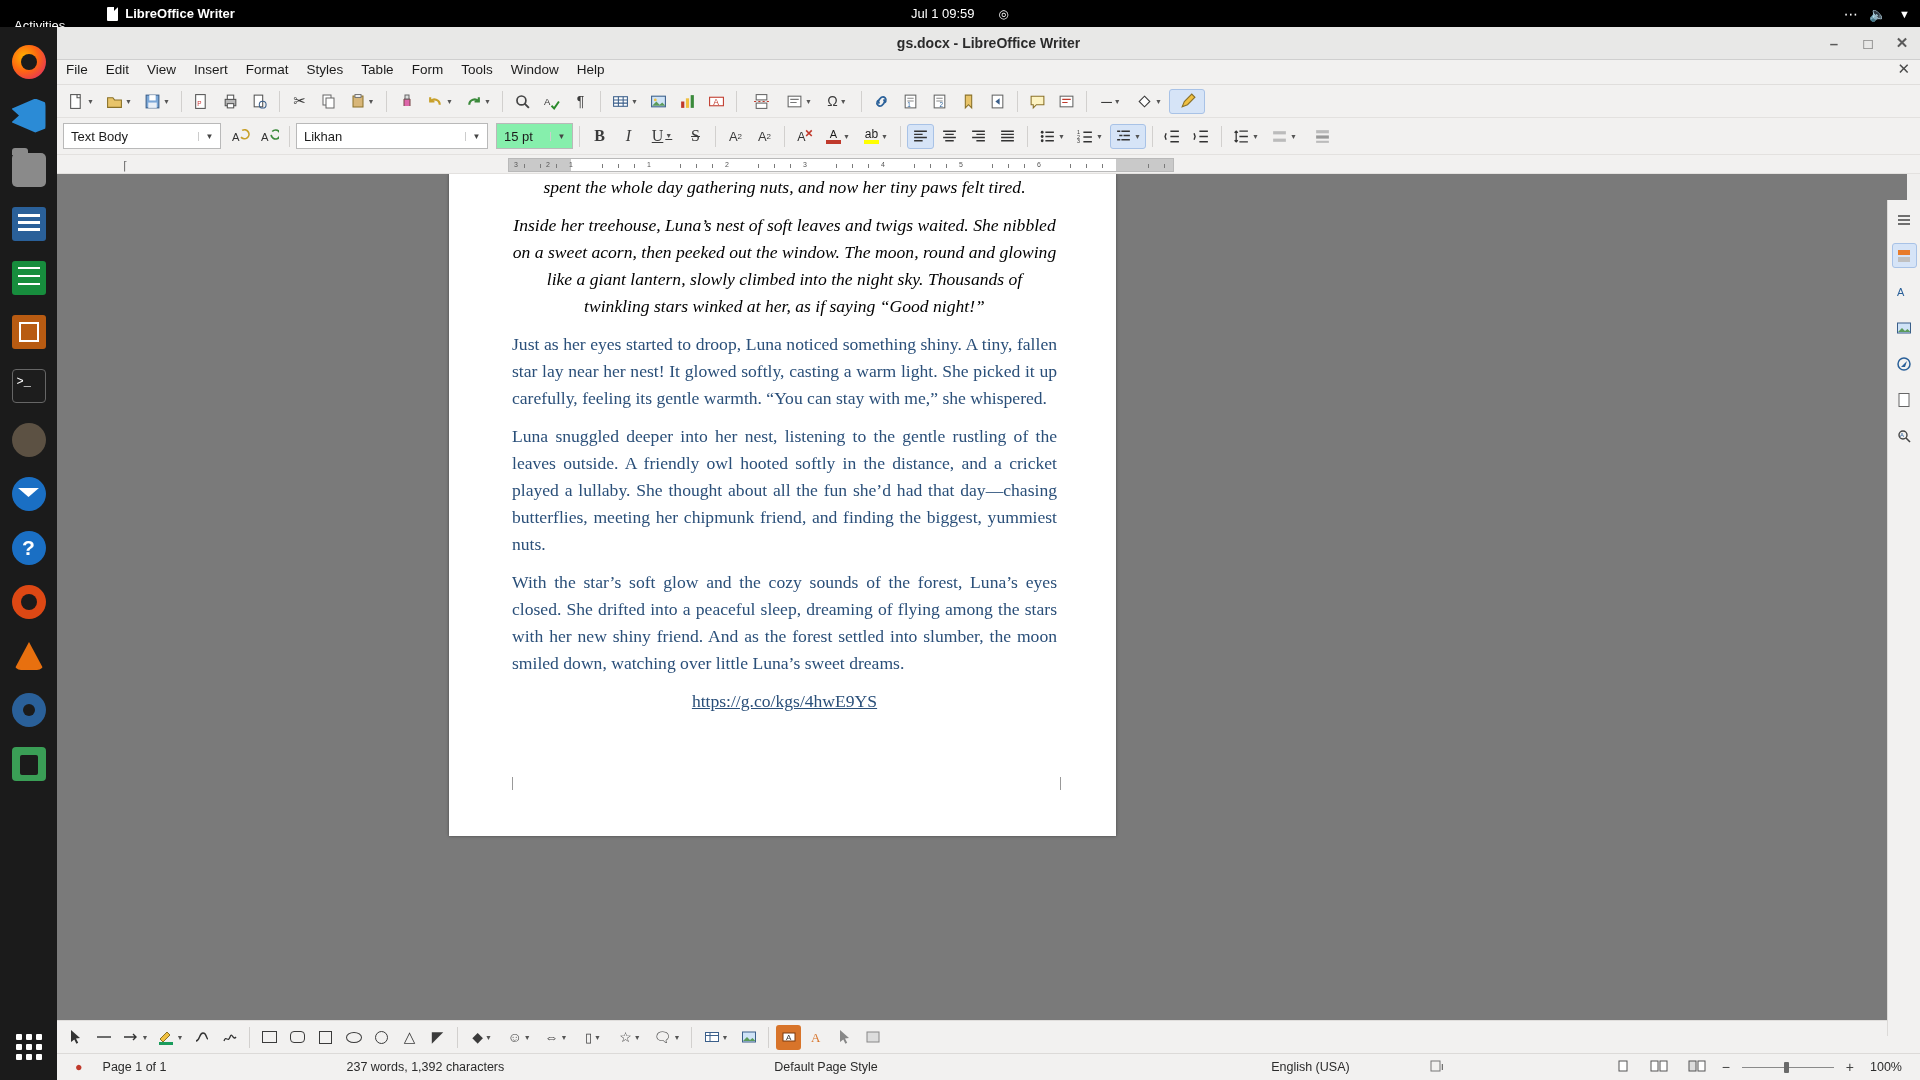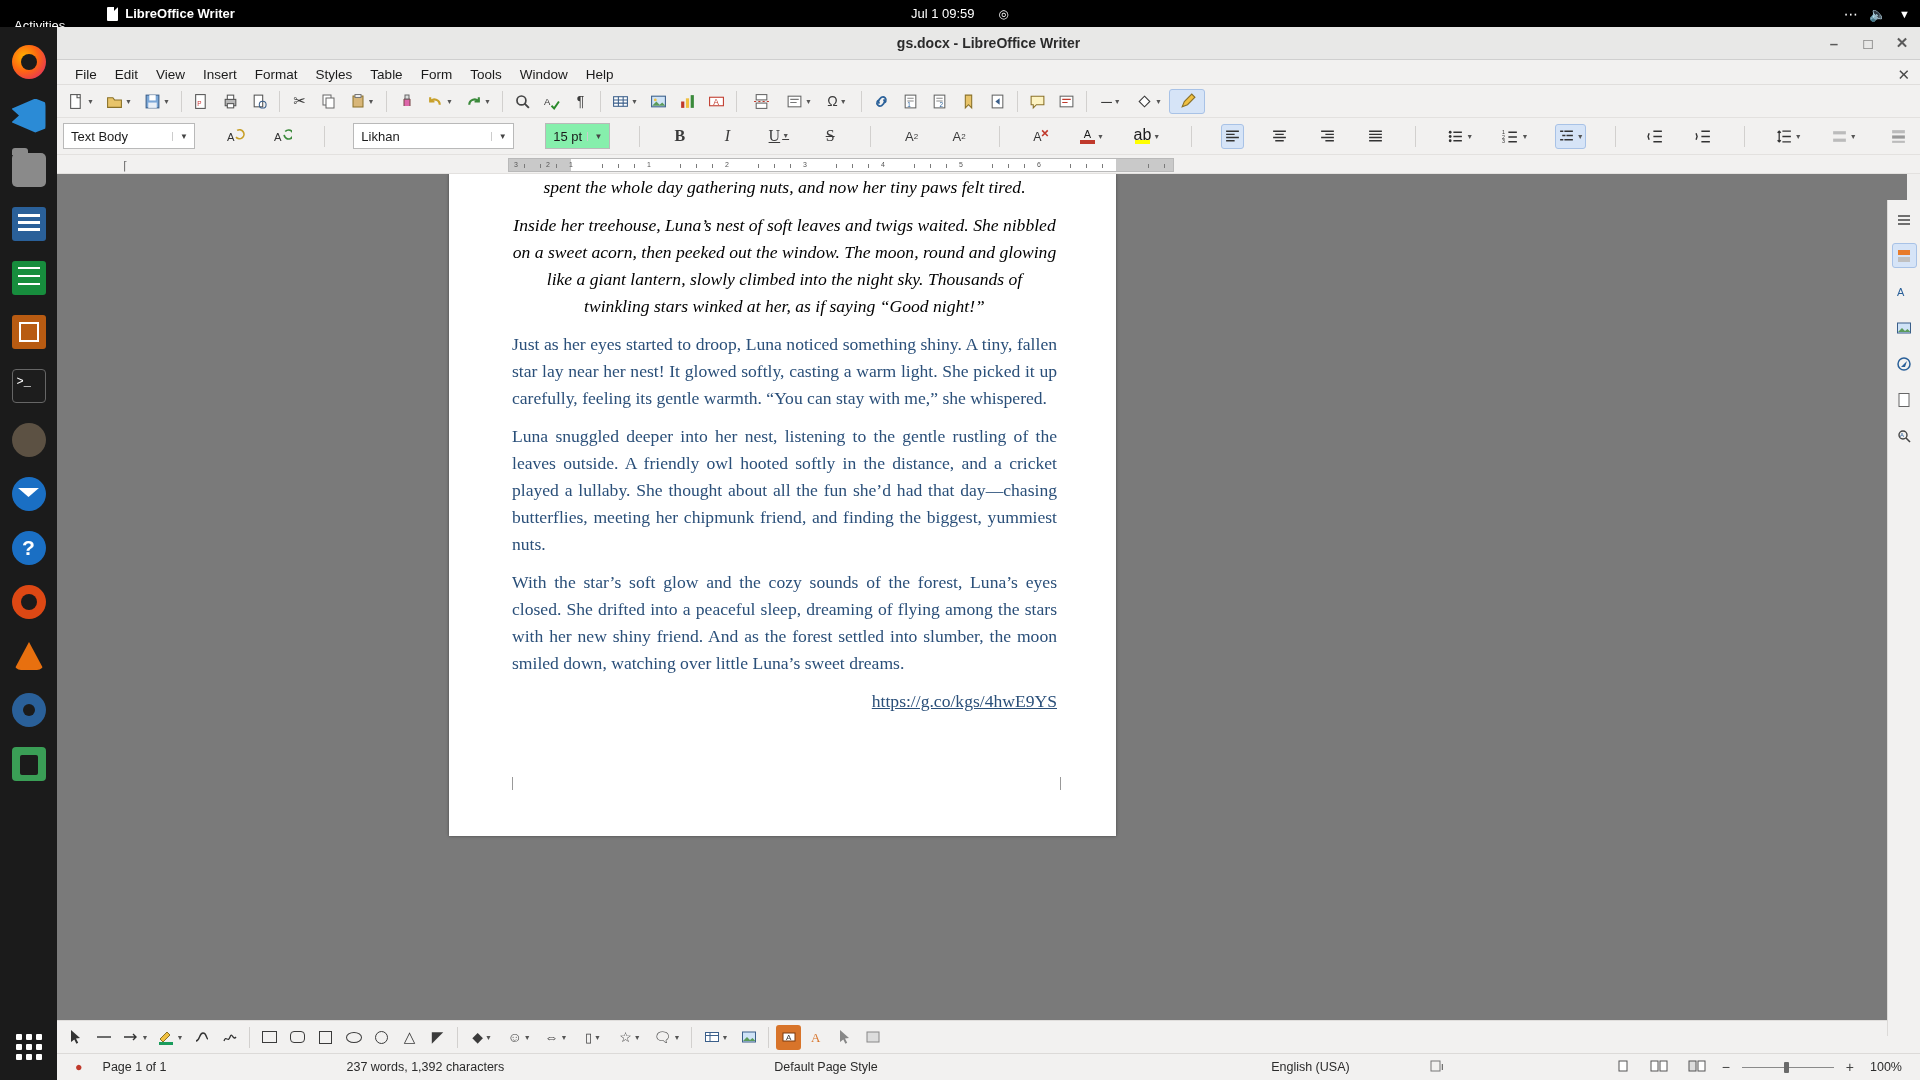--- a/index.html
+++ b/index.html
@@ -100,34 +100,34 @@
   #titlebar {
     height:33px; background:#e8e8e7; border-bottom:1px solid #cfcfcf;
     display:flex; align-items:center; justify-content:center; position:relative;
     font-size:14px; font-weight:bold; color:#2b2b2b;
   }
   #titlebar .wbtns { position:absolute; right:8px; display:flex; gap:14px; align-items:center; color:#5a5a5a; }
   #titlebar .wbtn { font-size:15px; width:20px; text-align:center; cursor:default; }
 
   
   #menubar {
-    height:25px; background:#f2f1f0; display:flex; align-items:flex-end;
-    padding-left:9px; font-size:13.5px; color:#1b1b1b; position:relative;
+    height:25px; background:#f2f1f0; display:flex; align-items:flex-start;
+    font-size:13.5px; color:#1b1b1b; position:relative;
     border-bottom:1px solid #e0dedc;
   }
   #menubar .mi { padding:2px 9px; }
   #menubar .closedoc { position:absolute; right:10px; font-size:15px; color:#4a4a4a; }
 
   
   .toolbar {
     background:#f2f1f0; display:flex; align-items:center;
     padding:3px 6px; gap:2px; border-bottom:1px solid #e3e1df;
   }
   #toolbar1 { height:33px; }
-  #toolbar2 { height:37px;gap:25px; }
+  #toolbar2 { height:37px; }
   .tb { width:27px; height:25px; display:flex; align-items:center; justify-content:center;
         border-radius:3px; font-size:15px; color:#3b3b3b; position:relative; }
   .tb svg { display:block; }
   .tb.drop { width:36px; }
   .caret { font-size:7px; margin-left:2px; color:#555; }
   .sep { width:1px; height:21px; background:#d2d0ce; margin:0 4px; }
 
   
   #rsidebar {
     position:absolute; right:0; top:173px; width:33px; bottom:44px;
@@ -157,21 +157,21 @@
   #page {
     position:absolute; left:392px; top:0px; width:667px; height:662px;
     background:#ffffff; box-shadow:0 0 3px rgba(0,0,0,.4);
   }
   #page .ptext {
     position:absolute; left:63px; top:0px; width:545px;
     color:#2a4f79; font-family:"Liberation Serif", serif; font-size:17.6px; line-height:27px;
   }
   .para { margin:0 0 11px 0; text-align:justify; }
   .para.italic { font-style:italic; color:#000000; text-align:center; }
-  .para.link { text-align:right; }
+  .para.link { text-align:center; }
   .para.link a { color:#2a4f79; text-decoration:underline; }
   .spell { border-bottom:2px dotted #d05050; }
   .caretbar { display:inline-block; width:1px; height:17px; background:#000; vertical-align:-3px; }
   .corner-mark { position:absolute; width:13px; height:13px; }
   .cm-bl { left:63px; bottom:46px; border-left:1px solid #999; }
   .cm-br { right:55px; bottom:46px; border-right:1px solid #999; }
 
   
   #vscroll {
     position:absolute; right:0px; top:0; bottom:0; width:13px; background:#f0efee;
@@ -551,21 +551,21 @@
     </span>
     <span class="tb drop">
       <span style="display:flex;flex-direction:column;align-items:center;">
         <span style="font-size:11px;line-height:11px;color:#1b1b1b;">A</span>
         <span style="width:15px;height:4px;background:#c0392b;display:block;"></span>
       </span>
         <span class="caret">▼</span>
     </span>
     <span class="tb drop">
       <span style="display:flex;flex-direction:column;align-items:center;">
-        <span style="font-size:16px;line-height:11px;color:#1b1b1b;">ab</span>
+        <span style="font-size:12px;line-height:11px;color:#1b1b1b;">ab</span>
         <span style="width:15px;height:4px;background:#ffff00;display:block;"></span>
       </span>
         <span class="caret">▼</span>
     </span>
     <div class="sep"></div>
     <span class="tb" style="background:#d6e4f7;border:1px solid #a8c2e6;">
       <svg width="17" height="17" viewBox="0 0 16 16">
           <path d="M2 3h12M2 6h8M2 9h12M2 12h8" stroke="#333" stroke-width="1.4"></path>
         </svg>
     </span>

